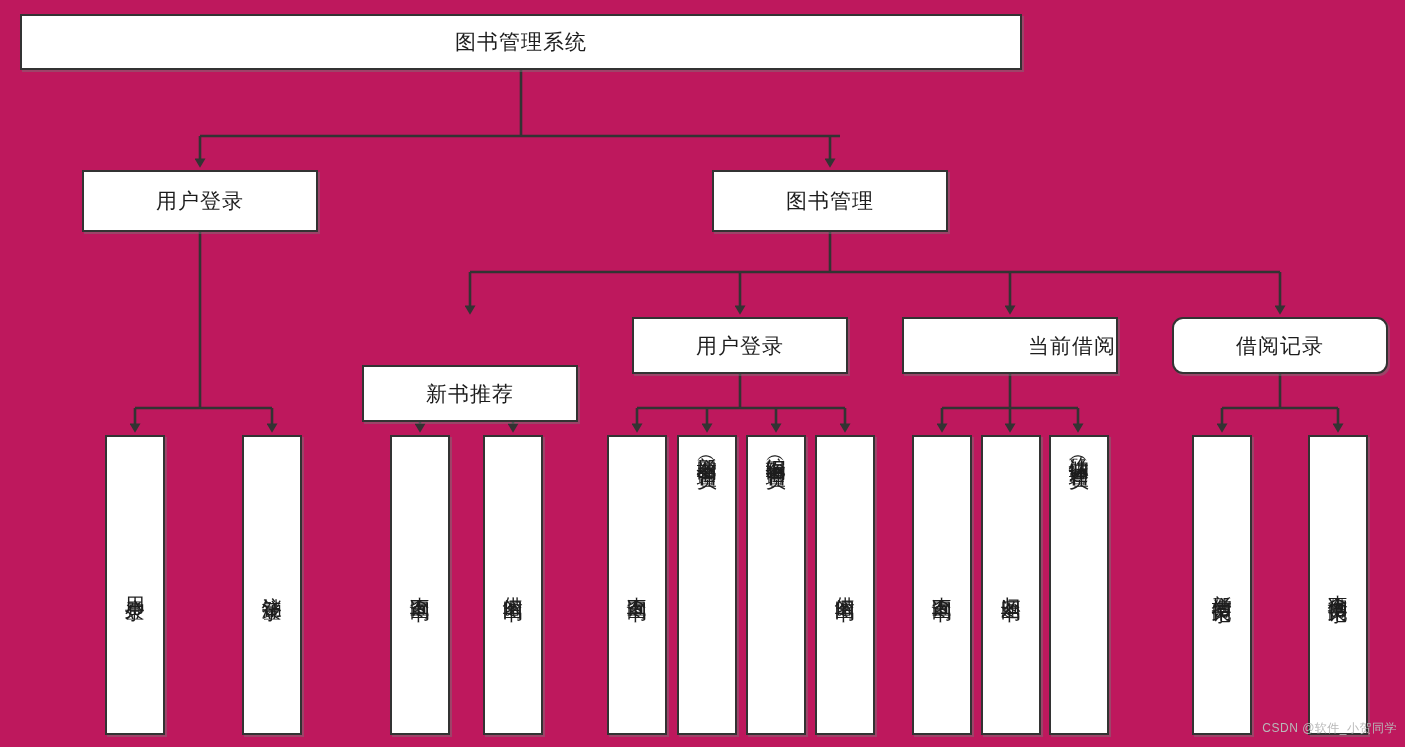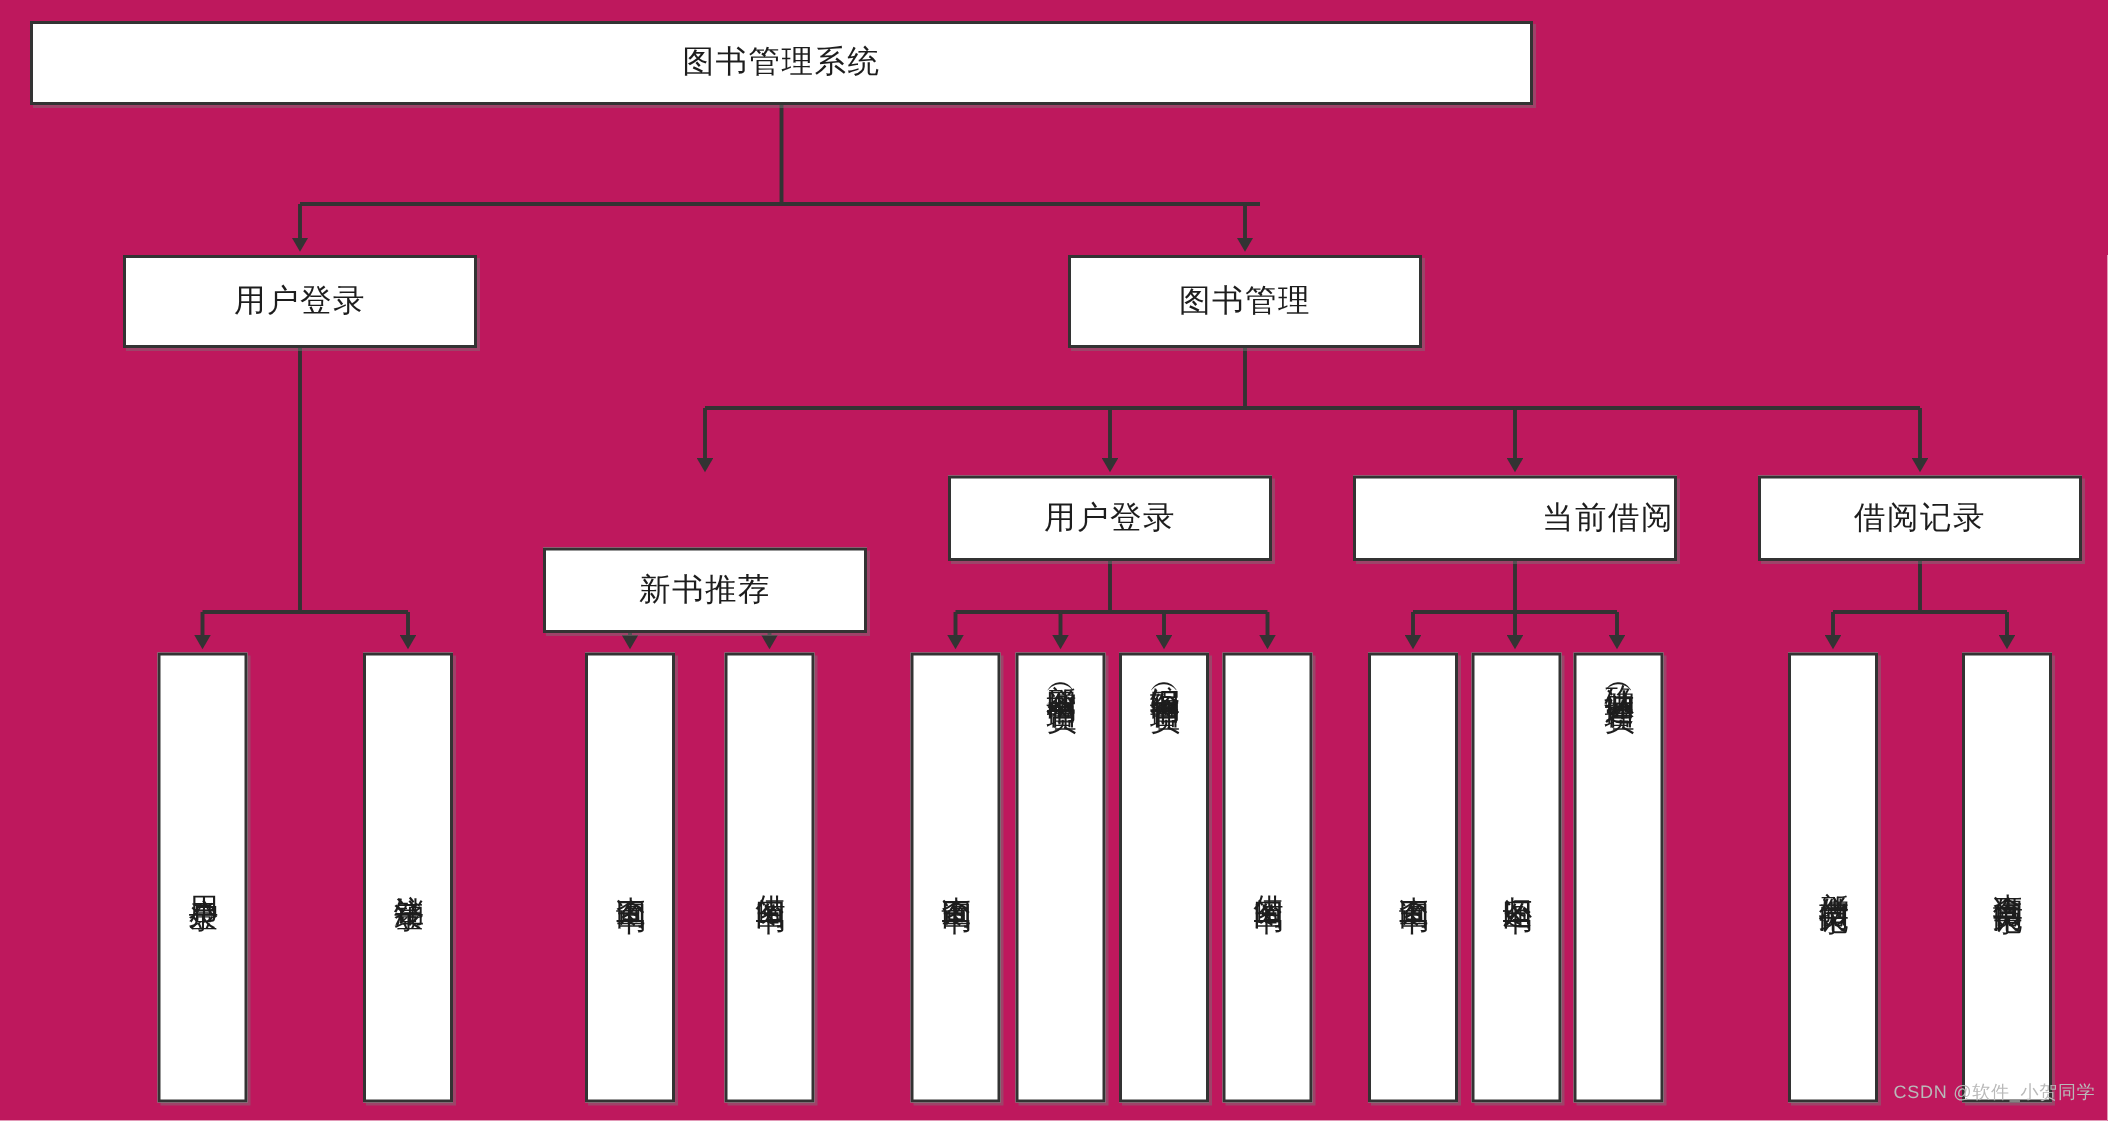--- a/index.html
+++ b/index.html
@@ -142,21 +142,21 @@
 
   <div class="node" style="left:362px; top:317px; width:216px; height:57px;margin-top:48px;">
     <span class="label">新书推荐</span>
   </div>
   <div class="node" style="left:632px; top:317px; width:216px; height:57px;">
     <span class="label">用户登录</span>
   </div>
   <div class="node" style="left:902px; top:317px; width:216px; height:57px;justify-content:flex-end;">
     <span class="label">当前借阅</span>
   </div>
-  <div class="node" style="left:1172px; top:317px; width:216px; height:57px;">
+  <div class="node" style="left:1172px; top:317px; width:216px; height:57px;border-radius:11px;">
     <span class="label">借阅记录</span>
   </div>
 
   <div class="node leaf" style="left:105px; top:435px; width:60px; height:300px;">
     <span class="label">用户登录</span>
   </div>
   <div class="node leaf" style="left:242px; top:435px; width:60px; height:300px;">
     <span class="label">注销登录</span>
   </div>
 

